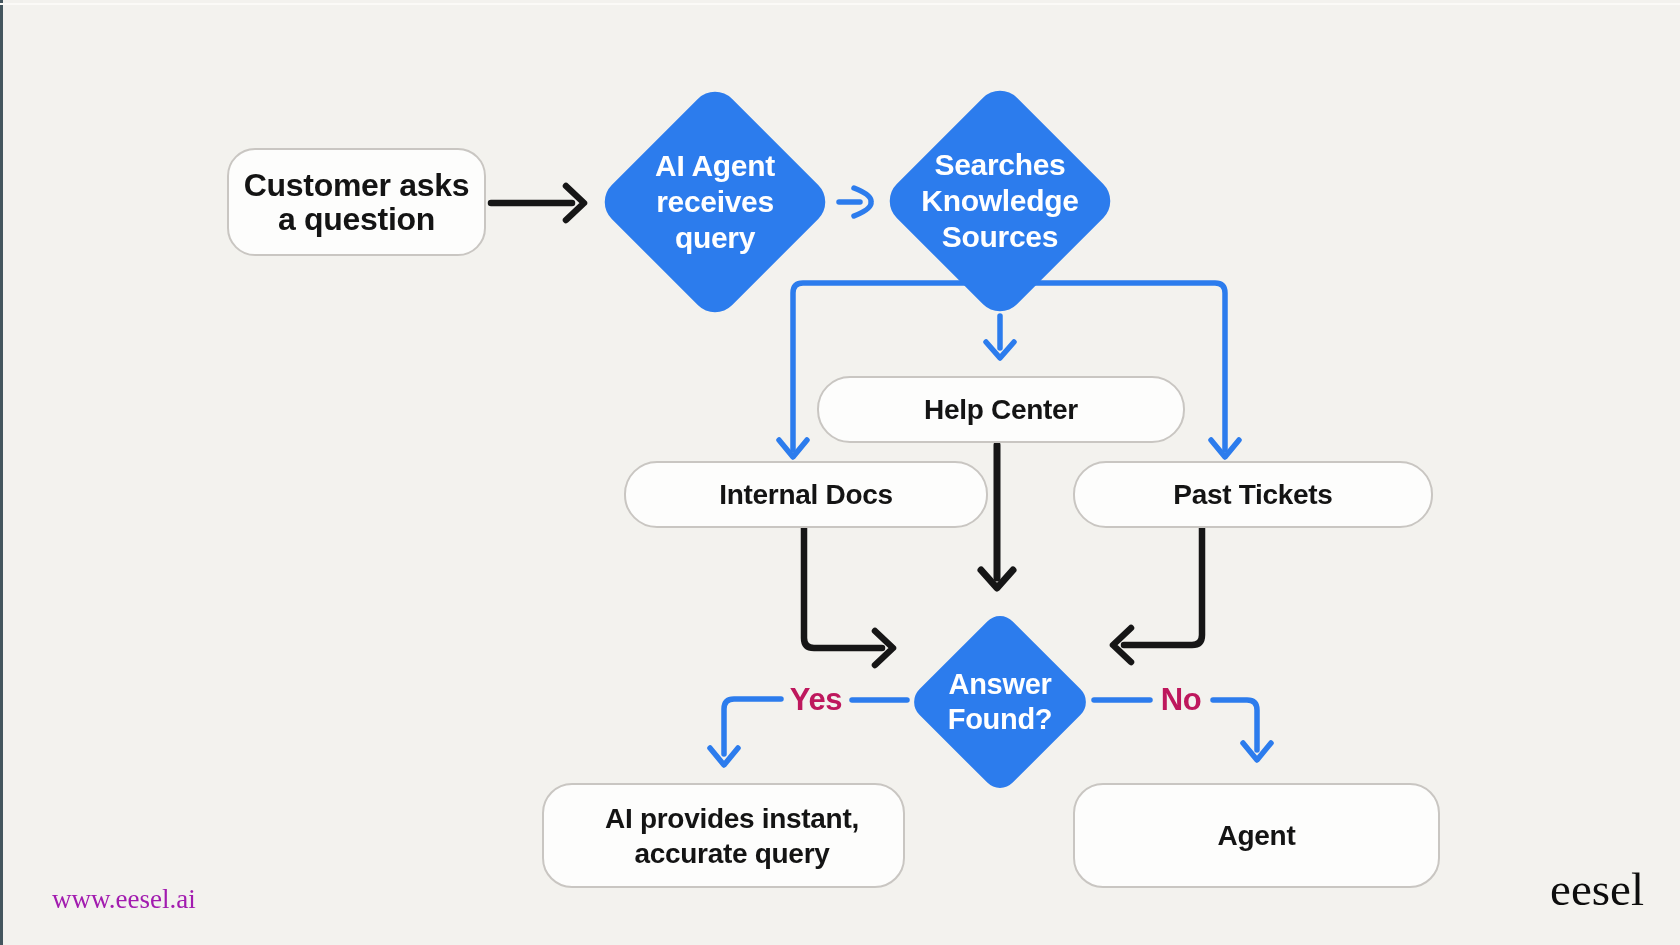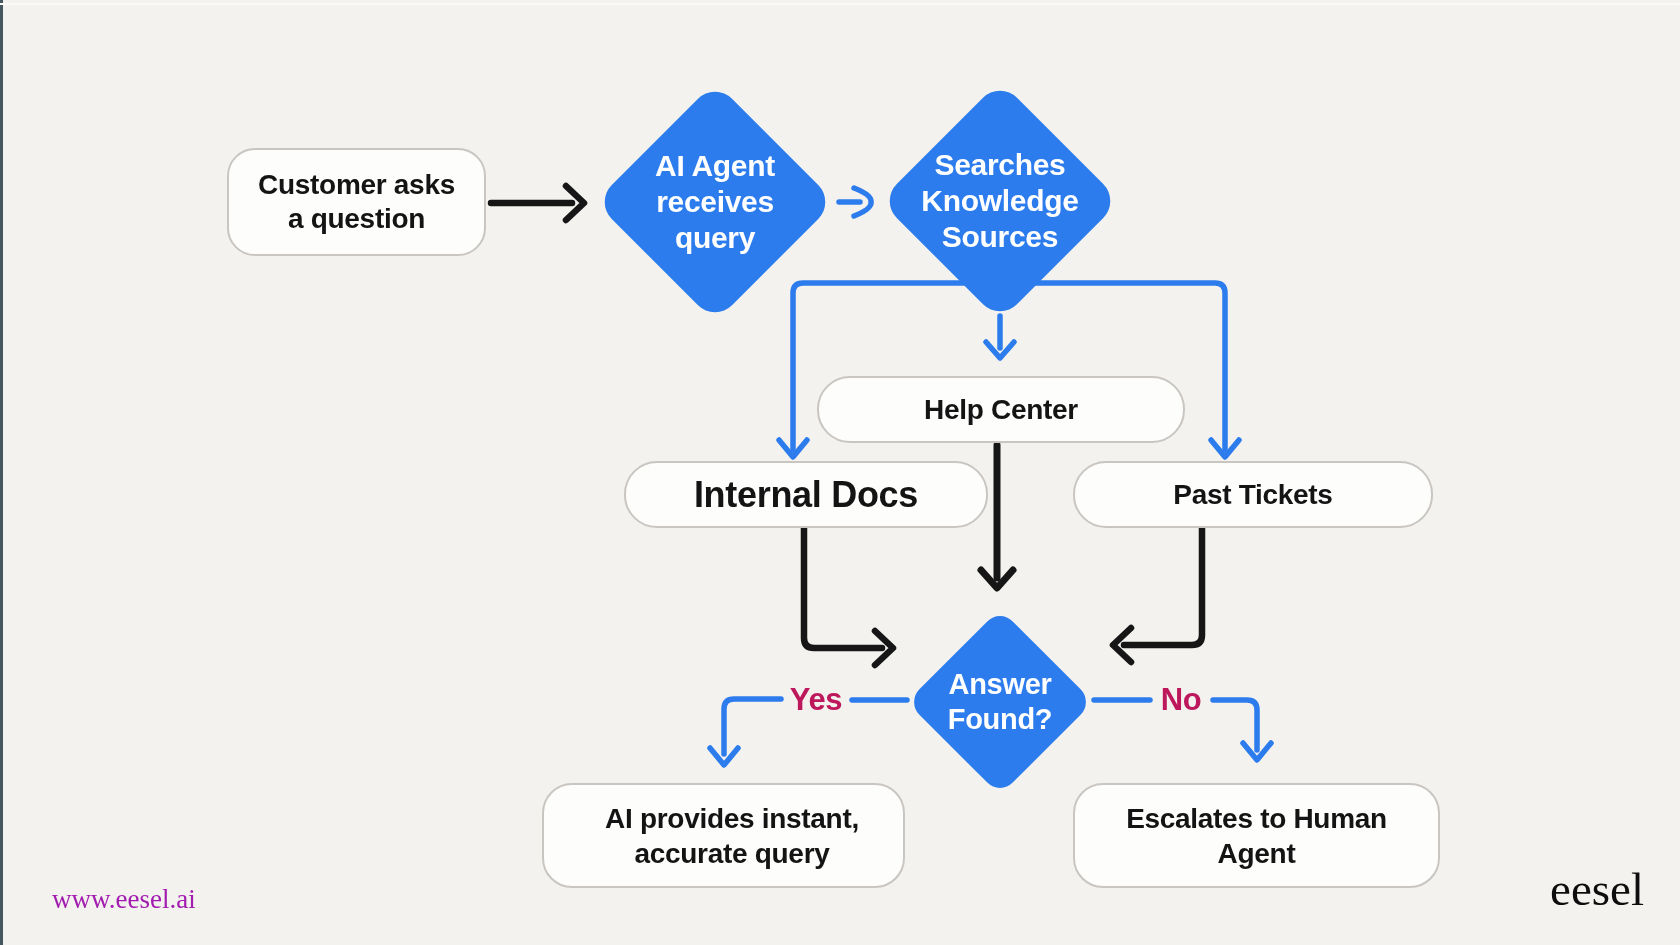--- a/index.html
+++ b/index.html
@@ -16,23 +16,23 @@
   .node{
     position:absolute;z-index:2;
     background:#fdfdfc;
     border:2px solid #c9c6c2;
     box-sizing:border-box;
     display:flex;flex-direction:column;align-items:center;justify-content:center;
     color:#141414;font-weight:bold;text-align:center;
     letter-spacing:-0.3px;
   }
   .node .line{white-space:nowrap;}
-  .n-customer{left:227px;top:148px;width:259px;height:108px;border-radius:28px;font-size:28px;line-height:34px;}
+  .n-customer{left:227px;top:148px;width:259px;height:108px;border-radius:28px;font-size:32px;line-height:34px;}
   .n-help{left:817px;top:376px;width:368px;height:67px;border-radius:33px;font-size:28px;}
-  .n-internal{left:624px;top:461px;width:364px;height:67px;border-radius:33px;font-size:36px;}
+  .n-internal{left:624px;top:461px;width:364px;height:67px;border-radius:33px;font-size:28px;}
   .n-past{left:1073px;top:461px;width:360px;height:67px;border-radius:33px;font-size:28px;}
   .n-provides{left:542px;top:783px;width:363px;height:105px;border-radius:30px;font-size:28px;line-height:35px;padding-left:17px;}
   .n-escalates{left:1073px;top:783px;width:367px;height:105px;border-radius:30px;font-size:28px;line-height:35px;}
   .diamond{
     position:absolute;z-index:2;
     background:#2c7ced;
     transform:rotate(45deg);
   }
   .d-big{width:170px;height:170px;border-radius:24px;}
   .d-ai{left:630px;top:117px;}
@@ -160,21 +160,20 @@
         <div class="line">Found?</div>
       </div>
   </div>
 
   <div class="node n-provides">
       <div class="line">AI provides instant,</div>
       <div class="line">accurate query</div>
     </div>
 
   <div class="node n-escalates">
-      <div class="line">Escalates to Human</div>
       <div class="line">Agent</div>
     </div>
 
   <div class="edge-label el-yes">Yes</div>
   <div class="edge-label el-no">No</div>
 
   <div class="footer-url">www.eesel.ai</div>
   <div class="footer-logo">eesel</div>
 
 </div>

